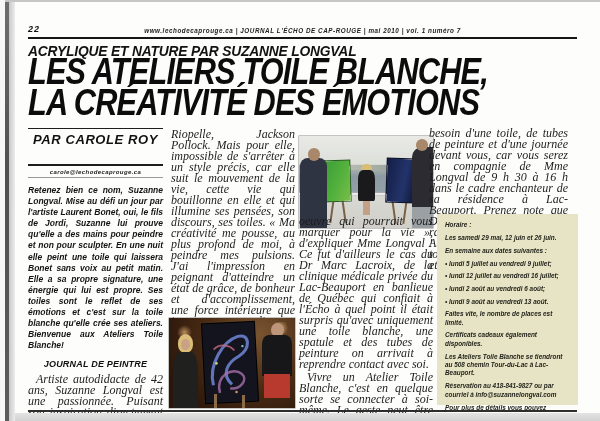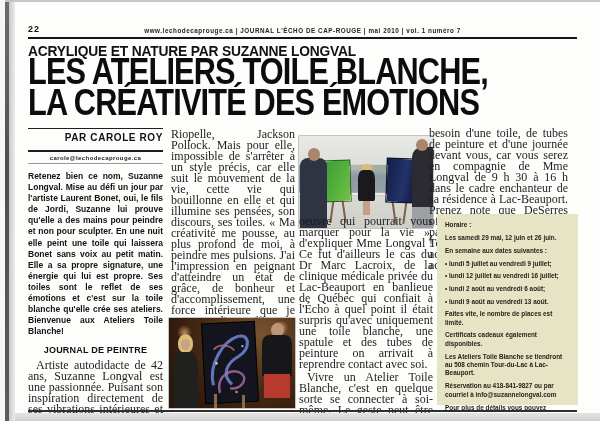--- a/index.html
+++ b/index.html
@@ -1,17 +1,17 @@
 <!DOCTYPE html>
 <html><head>
 <meta charset="utf-8">
 <style>
   html,body{margin:0;padding:0;}
   body{width:600px;height:421px;background:#f2f2f2;font-family:"Liberation Sans",sans-serif;}
-  .page{position:relative;width:600px;height:421px;background:#fdfdfb;overflow:hidden;}
+  .page{position:relative;width:600px;height:421px;background:#fdfdfb;overflow:hidden;font-style:italic;}
 
   
   .edge-white{position:absolute;left:0;top:0;width:5px;height:421px;background:#f7f7f7;}
   .edge-dark{position:absolute;left:5px;top:0;width:4px;height:421px;background:linear-gradient(180deg,#6d6d6d,#4f4f4f 40%,#5c5c5c);}
   .edge-light{position:absolute;left:9px;top:0;width:6px;height:421px;background:linear-gradient(90deg,#c9c9c9,#ececec);}
   .edge-top{position:absolute;left:5px;top:0;width:595px;height:2px;background:#c6c6c6;}
   .bottom-rule{position:absolute;left:28px;top:410px;width:549px;height:2px;background:#2e2e2e;}
   .bottom-strip{position:absolute;left:15px;top:413px;width:585px;height:8px;background:linear-gradient(180deg,#e3e3e3,#d2d2d2);}
 
   
@@ -22,21 +22,21 @@
   .kicker{position:absolute;left:28px;top:42px;white-space:nowrap;font-size:15px;font-weight:600;letter-spacing:-.2px;color:#121212;transform:scaleX(.92);transform-origin:0 0;}
   .headline{position:absolute;left:28px;top:57px;color:#0c0c0c;font-weight:800;font-size:37px;line-height:30.5px;letter-spacing:-1px;white-space:nowrap;transform:scaleX(.83);transform-origin:0 0;}
 
   
   .col{position:absolute;top:128px;}
   .col1{left:28px;width:135px;}
   .col2{left:171px;width:124px;top:129px;}
   .col3{left:299px;width:134px;top:216px;}
   .col4{left:429px;width:139px;}
 
-  .byline-box{border-top:1.5px solid #1d1d1d;border-bottom:2px solid #1d1d1d;padding:3px 0 7px;text-align:right;font-size:10px;font-weight:bold;letter-spacing:.6px;color:#111;}
+  .byline-box{border-top:1.5px solid #1d1d1d;border-bottom:2px solid #1d1d1d;padding:3px 0 17px;text-align:center;font-size:13px;font-weight:bold;letter-spacing:.6px;color:#111;}
   .byline-email{margin-top:2.5px;text-align:center;font-size:6px;font-weight:bold;letter-spacing:.4px;color:#222;border-bottom:.5px solid #999;padding-bottom:2.5px;}
 
   .lead{margin-top:7px;font-size:8.5px;line-height:11.1px;font-weight:bold;color:#131313;text-align:justify;}
   .serif{font-family:"Liberation Serif",serif;font-size:12px;line-height:11px;color:#1d1d1d;text-align:justify;}
   .indent{text-indent:8px;}
   .subhead{margin:8px 0 5px;text-align:center;font-size:9px;font-weight:bold;letter-spacing:.2px;color:#101010;}
   .mt{margin-top:2px;}
 
   
   .schedule{position:absolute;left:437px;top:214px;width:141px;height:191px;background:#e7e4c5;box-sizing:border-box;padding:7px 8px 6px;color:#23231b;}

